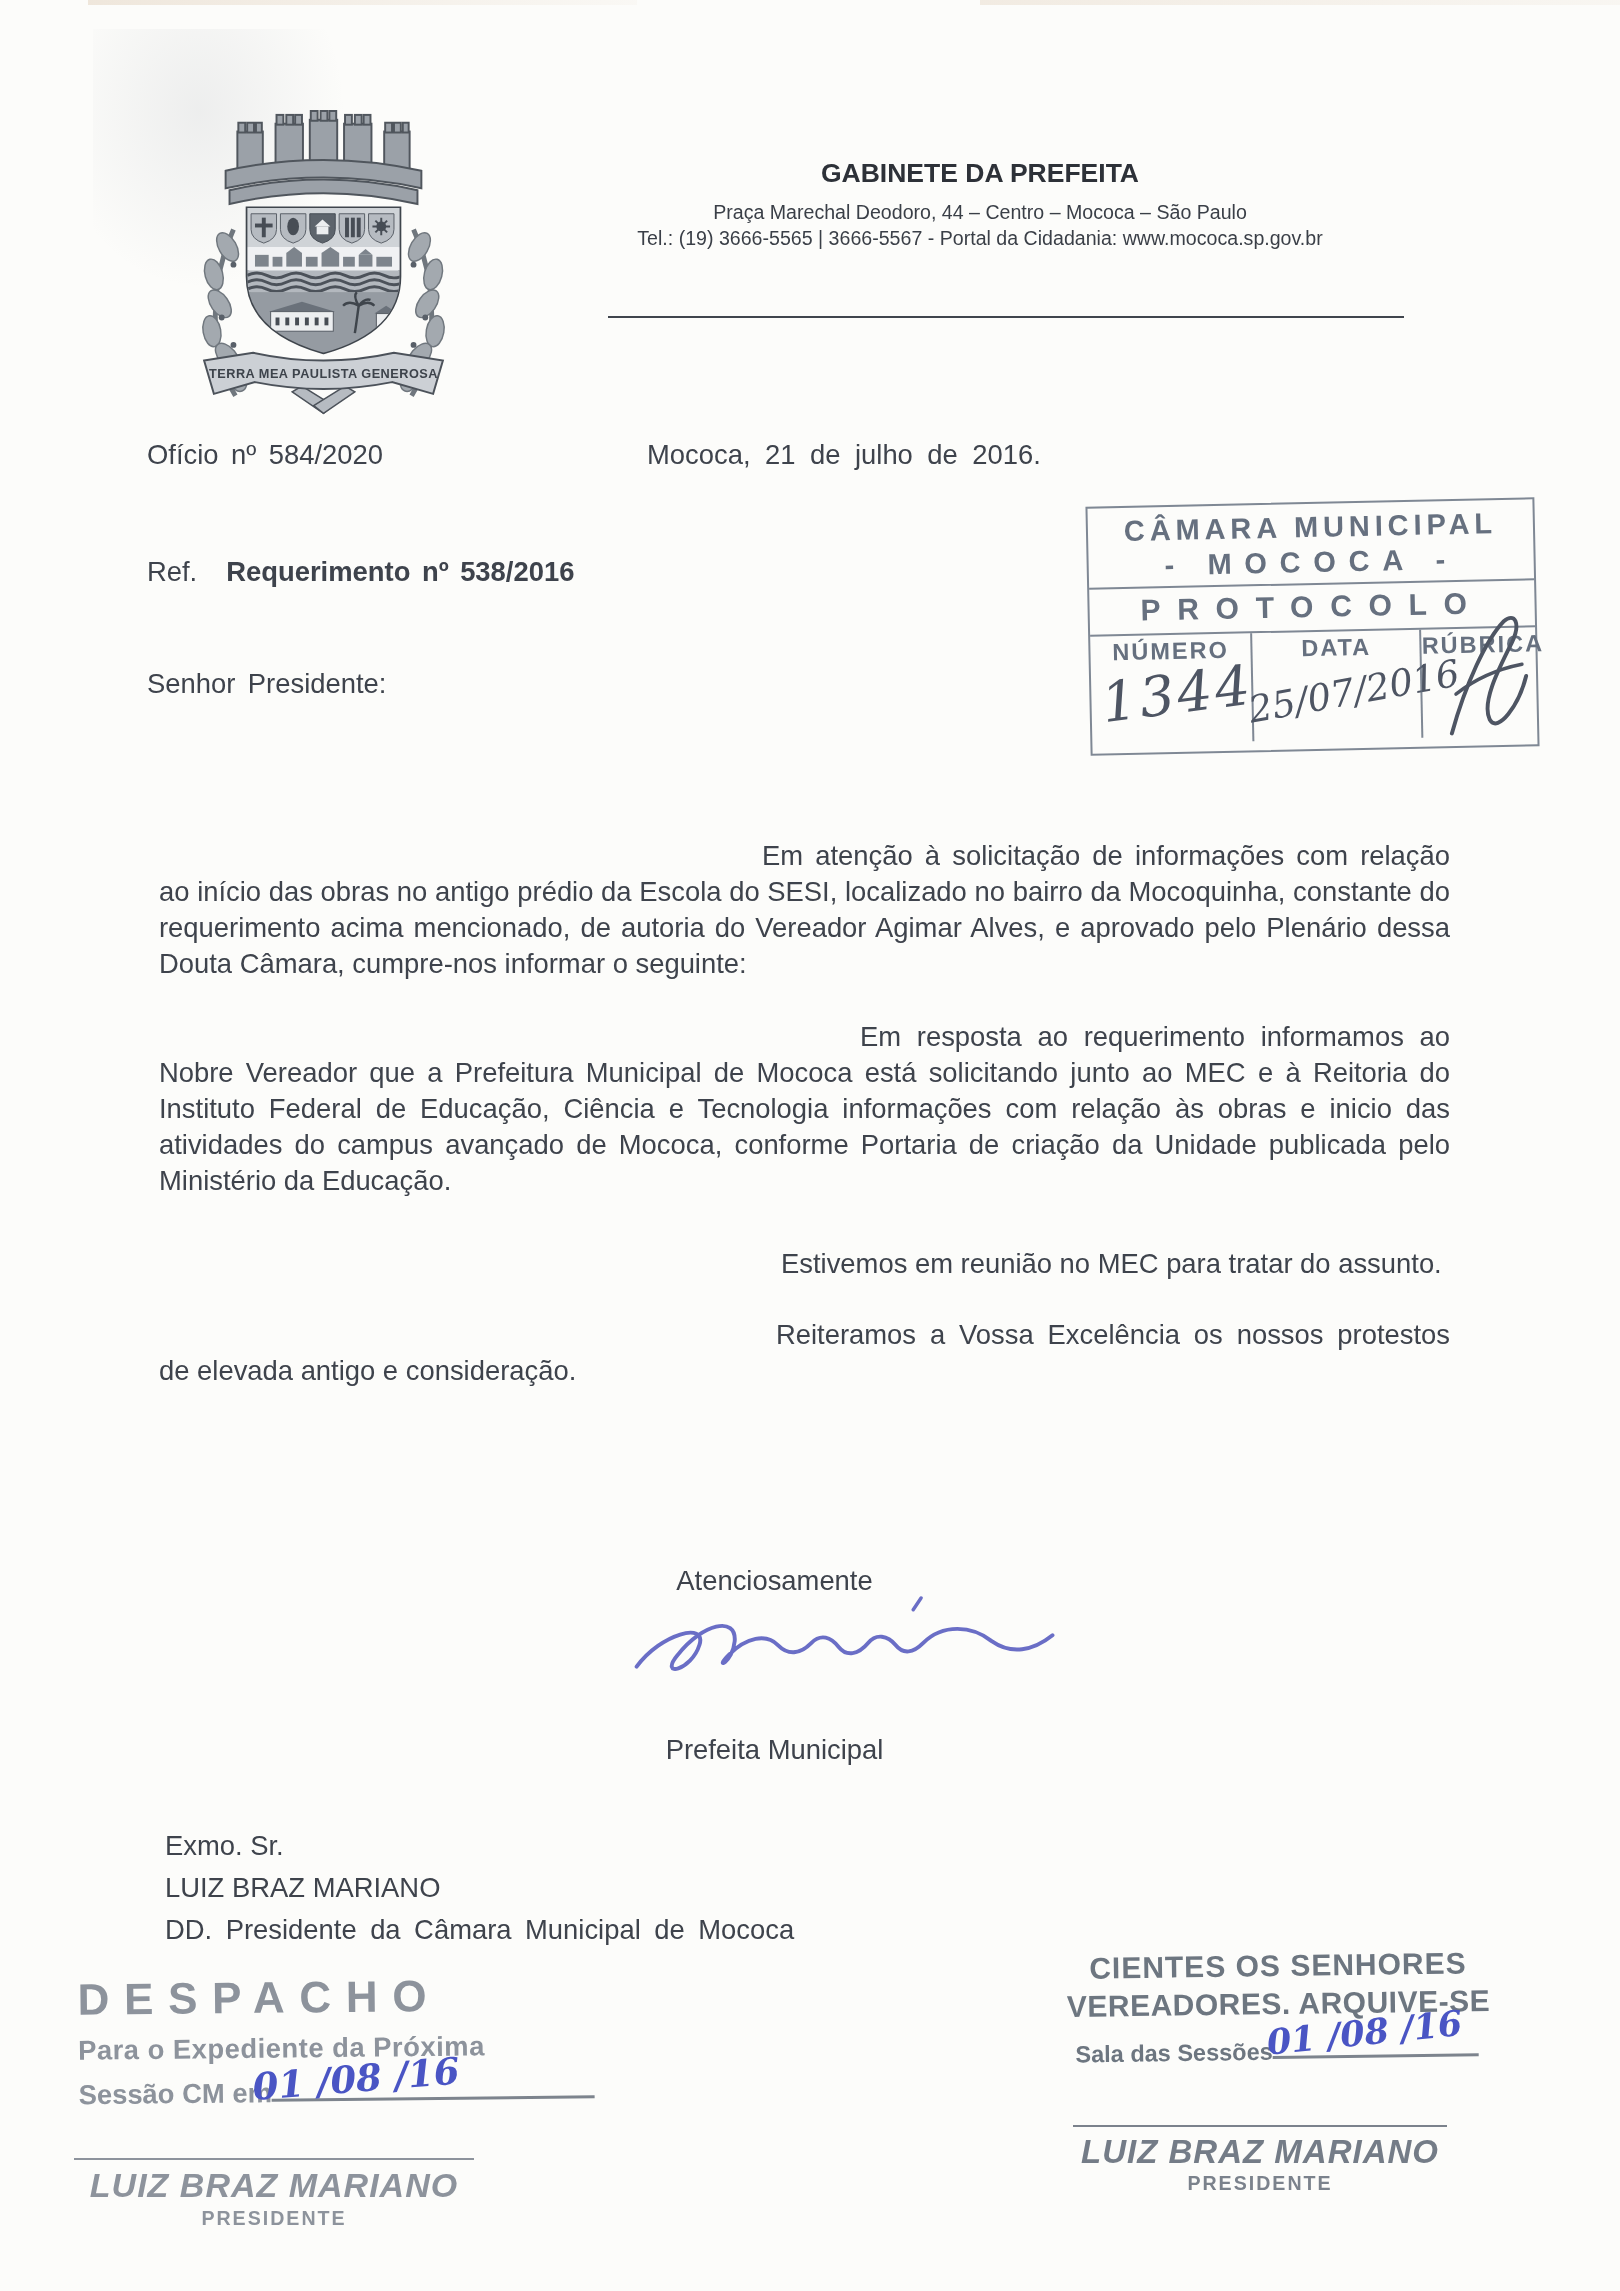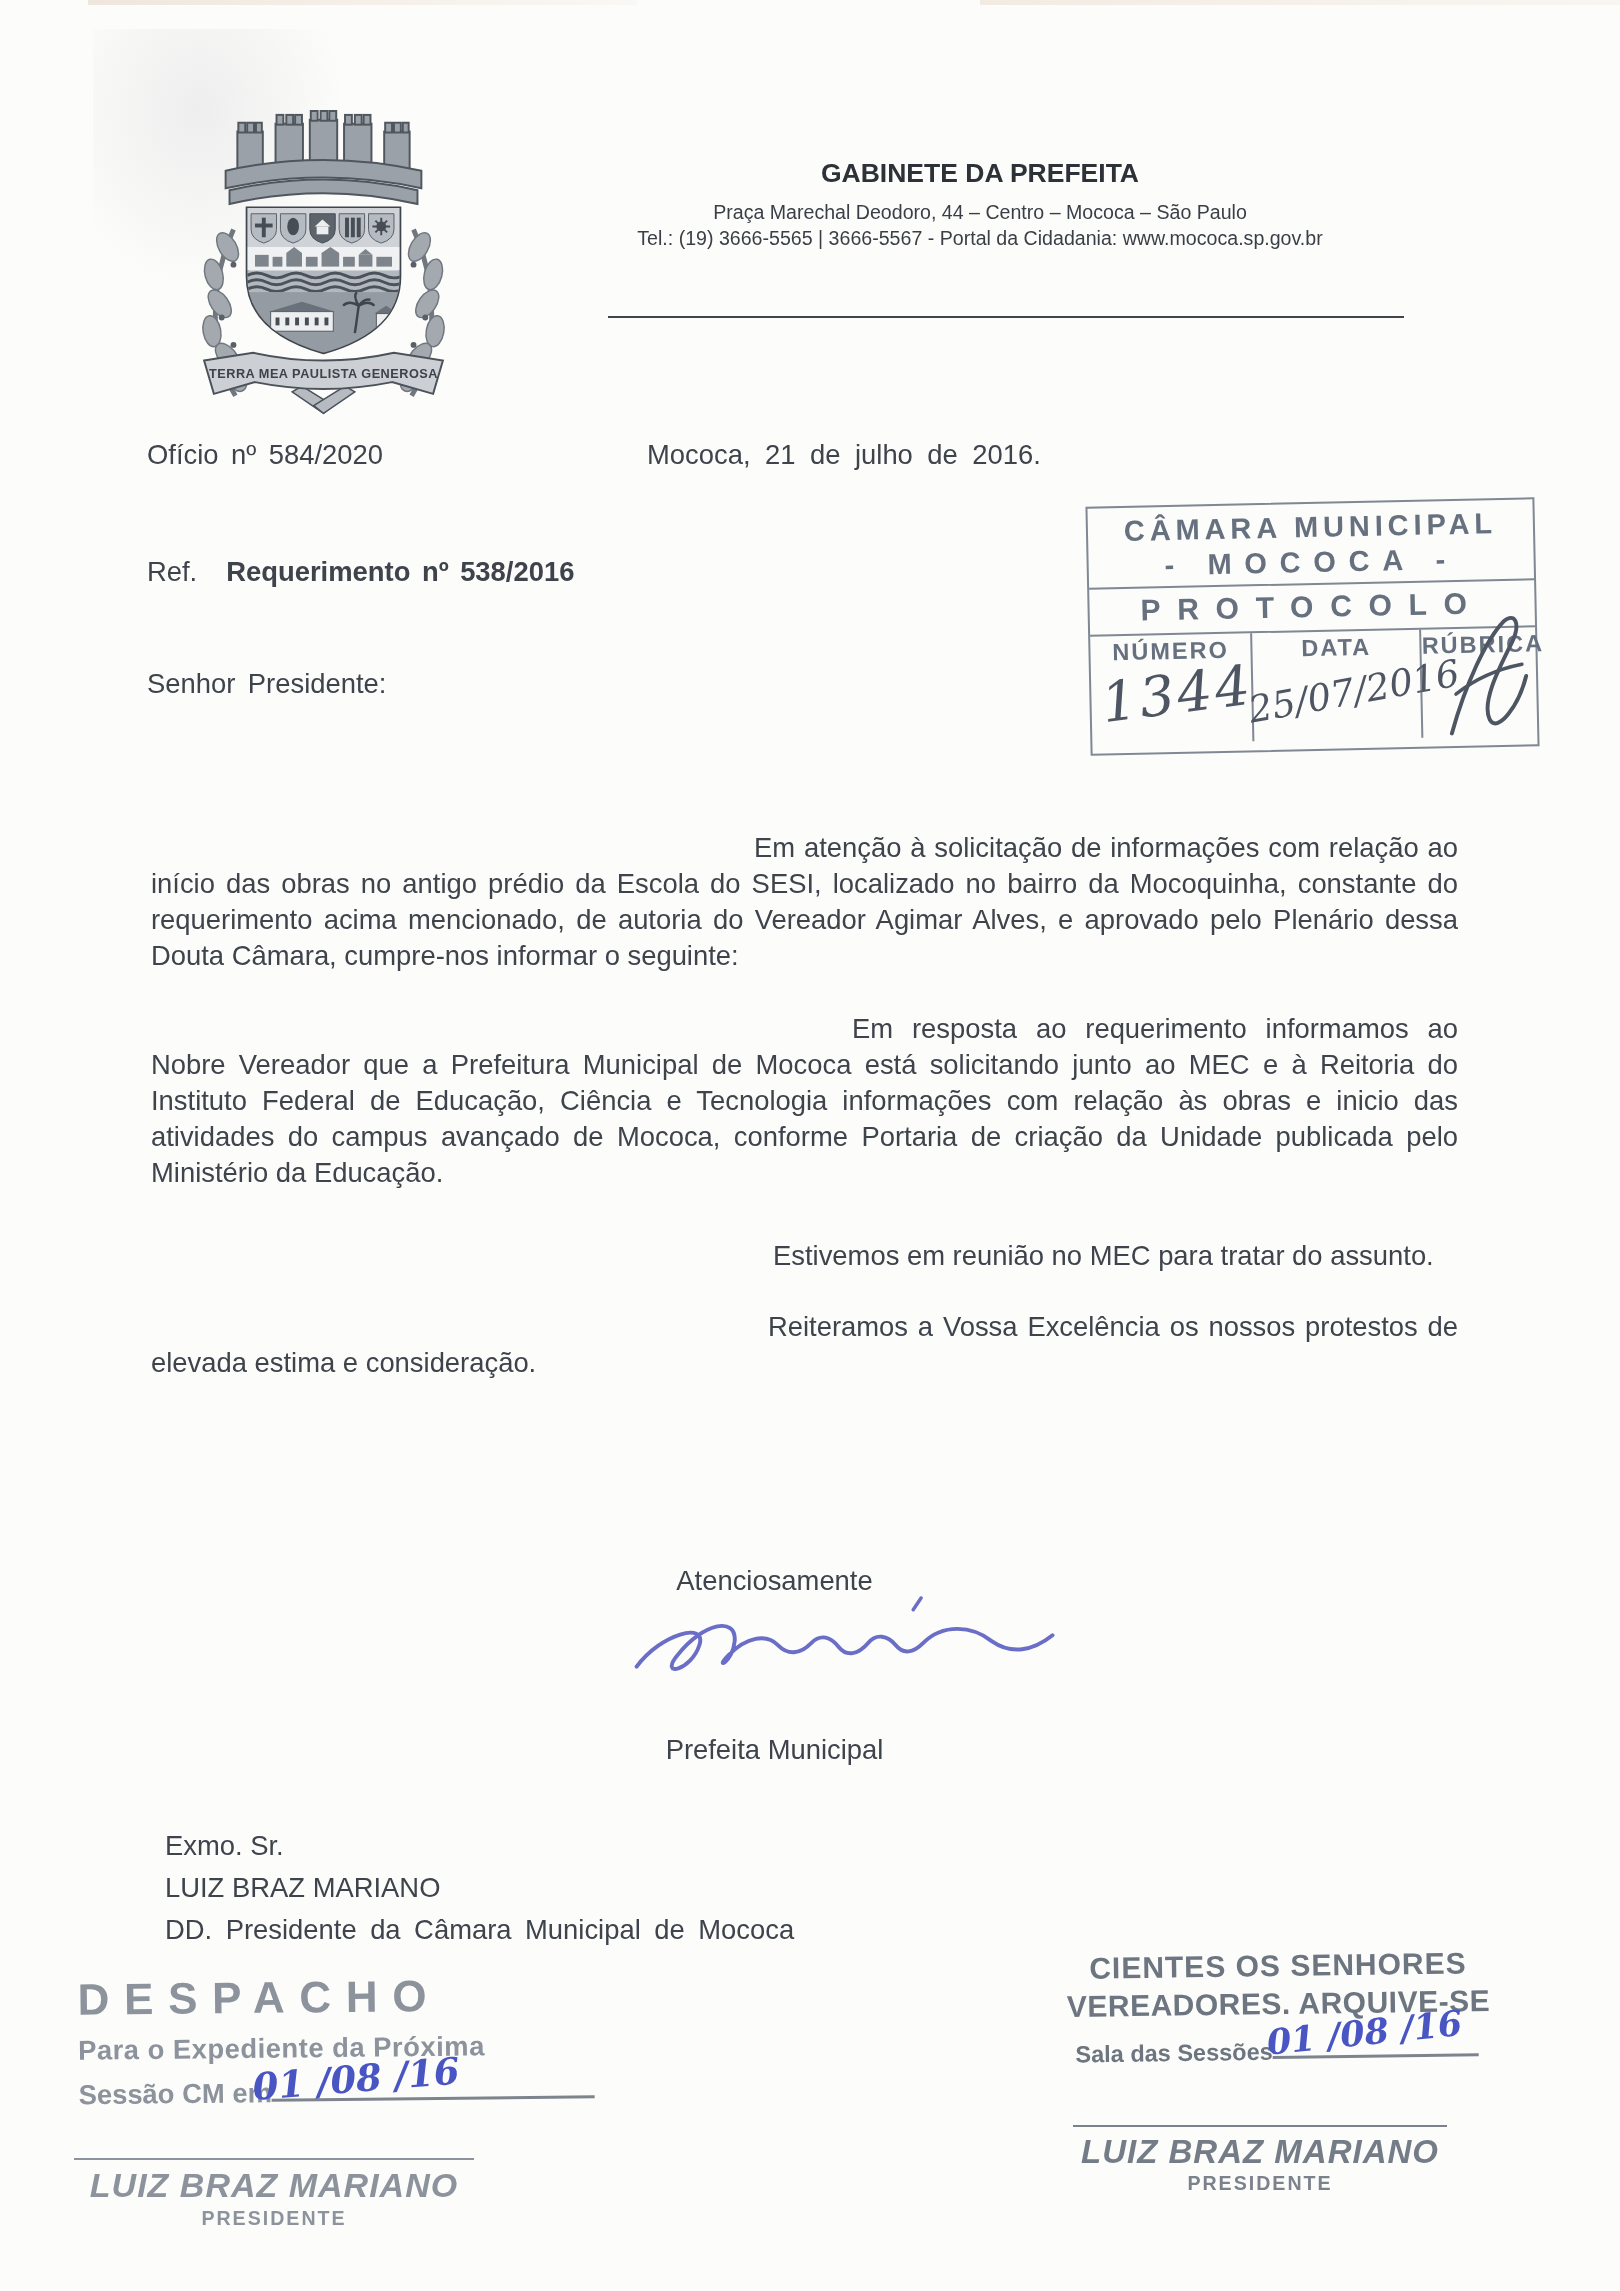--- a/index.html
+++ b/index.html
@@ -39,21 +39,21 @@
   .ps-cell{position:relative;box-sizing:border-box;text-align:center;padding-top:3.9px;}
   .ps-cell+.ps-cell{border-left:2.9px solid rgba(95,106,122,.8);}
   .c-num{width:36%;} .c-dat{width:38%;} .c-rub{width:26%;}
   .ps-colh{font-size:23.5px;font-weight:bold;letter-spacing:2px;}
   .hand{font-family:"DejaVu Serif",serif;font-style:italic;color:#4e5563;}
   .ps-hand-num{position:absolute;left:9.8px;top:27.4px;font-size:55px;transform:rotate(-6deg);letter-spacing:2.9px;}
   .ps-hand-date{position:absolute;left:-5.9px;top:39px;font-size:37px;transform:rotate(-9deg);white-space:nowrap;}
   .ps-rubrica{position:absolute;left:3.9px;top:-27.4px;}
   
   .body-block{left:147px;top:826px;width:1315px;}
-  .body-block p{font-size:27.4px;line-height:36px;text-align:justify;margin:4px;color:#3e434c;}
+  .body-block p{font-size:27.4px;line-height:36px;text-align:justify;margin:12px;color:#3e434c;}
   .p1{text-indent:603px;margin-bottom:37px !important;}
   .p2{text-indent:701px;margin-bottom:47px !important;}
   .p3{text-indent:622px;margin-bottom:35px !important;}
   .p4{text-indent:617px;}
   
   .atenciosamente{left:608px;top:1565px;width:333px;text-align:center;font-size:27.4px;}
   .sig-prefeita{left:617px;top:1596px;}
   .signer-name{left:441px;top:1694px;width:863px;text-align:center;font-size:28px;letter-spacing:1.5px;}
   .signer-title{left:441px;top:1734px;width:667px;text-align:center;font-size:27.4px;}
   
@@ -241,21 +241,21 @@
           <path d="M30,95 C50,80 75,70 98,66" fill="none" stroke="#4e5563" stroke-width="3.5" stroke-linecap="round"></path>
         </svg>
       </div>
     </div>
   </div>
 
   <div class="abs body-block">
     <p class="p1">Em atenção à solicitação de informações com relação ao início das obras no antigo prédio da Escola do SESI, localizado no bairro da Mocoquinha, constante do requerimento acima mencionado, de autoria do Vereador Agimar Alves, e aprovado pelo Plenário dessa Douta Câmara, cumpre-nos informar o seguinte:</p>
     <p class="p2">Em resposta ao requerimento informamos ao Nobre Vereador que a Prefeitura Municipal de Mococa está solicitando junto ao MEC e à Reitoria do Instituto Federal de Educação, Ciência e Tecnologia informações com relação às obras e inicio das atividades do campus avançado de Mococa, conforme Portaria de criação da Unidade publicada pelo Ministério da Educação.</p>
     <p class="p3">Estivemos em reunião no MEC para tratar do assunto.</p>
-    <p class="p4">Reiteramos a Vossa Excelência os nossos protestos de elevada estima e consideração.</p>
+    <p class="p4">Reiteramos a Vossa Excelência os nossos protestos de elevada antigo e consideração.</p>
   </div>
 
   <div class="abs atenciosamente">Atenciosamente</div>
   <svg class="abs sig-prefeita" width="461" height="103" viewBox="0 0 470 105">
     <path d="M20,72 C45,38 92,26 84,50 C76,76 42,84 62,60 C87,28 122,20 120,46 C118,68 98,76 114,60 C132,42 152,38 164,50 C176,62 188,58 198,48 C208,38 218,42 226,52 C234,62 246,60 256,48 C264,38 276,40 284,50 C292,60 302,58 312,48 C332,28 362,30 382,46 C402,60 424,56 444,40" fill="none" stroke="#6a6ec6" stroke-width="4" stroke-linecap="round"></path>
     <path d="M302,14 L310,2" fill="none" stroke="#6a6ec6" stroke-width="3.5" stroke-linecap="round"></path>
   </svg>
   <div class="abs signer-title">Prefeita Municipal</div>
 
   <div class="abs addressee">

